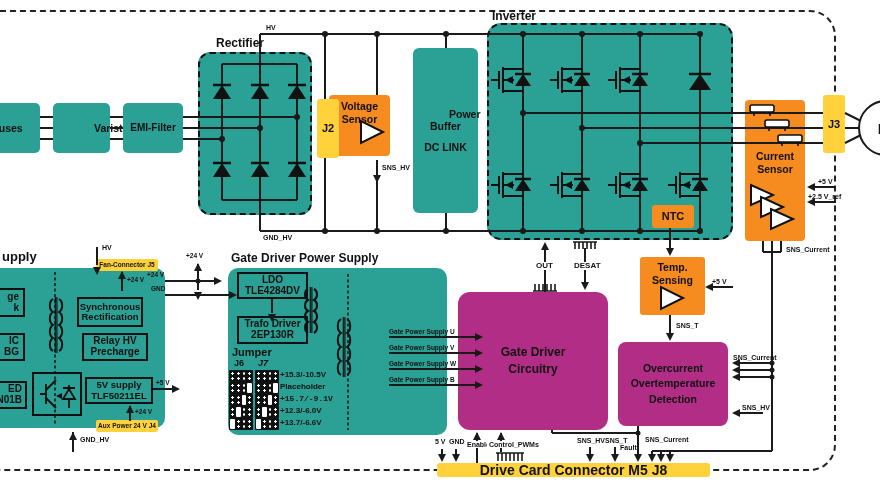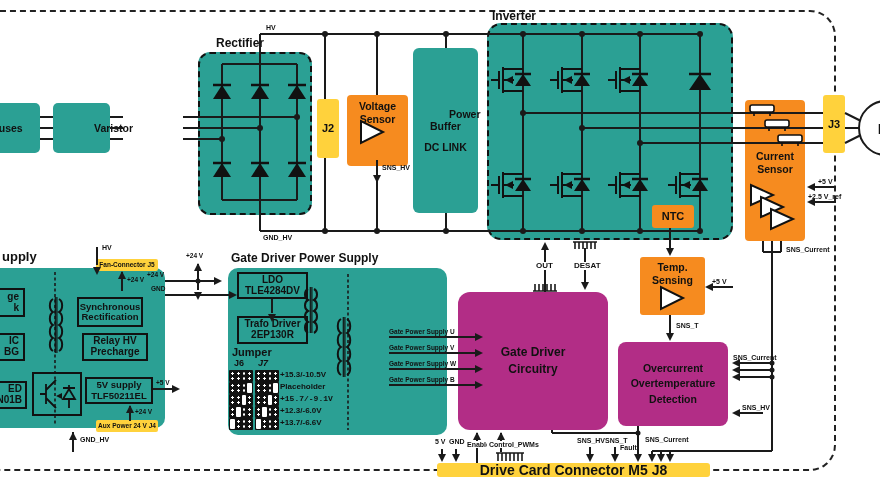--- a/index.html
+++ b/index.html
@@ -33,34 +33,37 @@
 <div id="scene">
 
   <div class="abs" style="left:-20px;top:10px;width:856px;height:461px;border:2px dashed #222;border-left:none;border-radius:0 26px 26px 0;"></div>
 
   <div class="blk ctext" style="left:-25px;top:103px;width:65px;height:50px;border-radius:5px;">
     <span style="font-size:10.5px;">Fuses</span>
   </div>
   <div class="blk ctext" style="left:53px;top:103px;width:57px;height:50px;border-radius:5px;padding-left:41px;">
     <span style="font-size:10.5px;">Varistor</span>
   </div>
+  <div class="blk ctext" style="left:123px;top:103px;width:60px;height:50px;border-radius:5px;">
+    <span style="font-size:10px;">EMI-Filter</span>
+  </div>
 
   <div class="blk dash" style="left:198px;top:52px;width:114px;height:163px;border-radius:12px;"></div>
   <div class="lbl" style="left:216px;top:37px;font-size:12px;">Rectifier</div>
 
   <div class="blk dash" style="left:487px;top:23px;width:246px;height:217px;border-radius:14px;"></div>
   <div class="lbl" style="left:492px;top:10px;font-size:12px;">Inverter</div>
 
   <div class="blk ctext" style="left:413px;top:48px;width:65px;height:165px;border-radius:6px;">
     <span style="font-size:10.5px;padding-left:36px;">Power</span>
     <span style="font-size:10.5px;">Buffer</span>
     <span style="font-size:10.5px;margin-top:9px;">DC LINK</span>
   </div>
 
-  <div class="blk orange" style="left:347px;top:95px;width:61px;height:71px;border-radius:4px;">
+  <div class="blk orange" style="left:329px;top:95px;width:61px;height:61px;border-radius:4px;">
     <div class="ctext" style="margin-top:5px;font-size:10.5px;line-height:1.2;">
       <span>Voltage</span>
       <span>Sensor</span>
     </div>
   </div>
 
   <div class="blk yel ctext" style="left:317px;top:99px;width:22px;height:59px;border-radius:3px;">
     <span style="font-size:11px;">J2</span>
   </div>
   <div class="blk yel ctext" style="left:823px;top:95px;width:22px;height:58px;border-radius:3px;">

